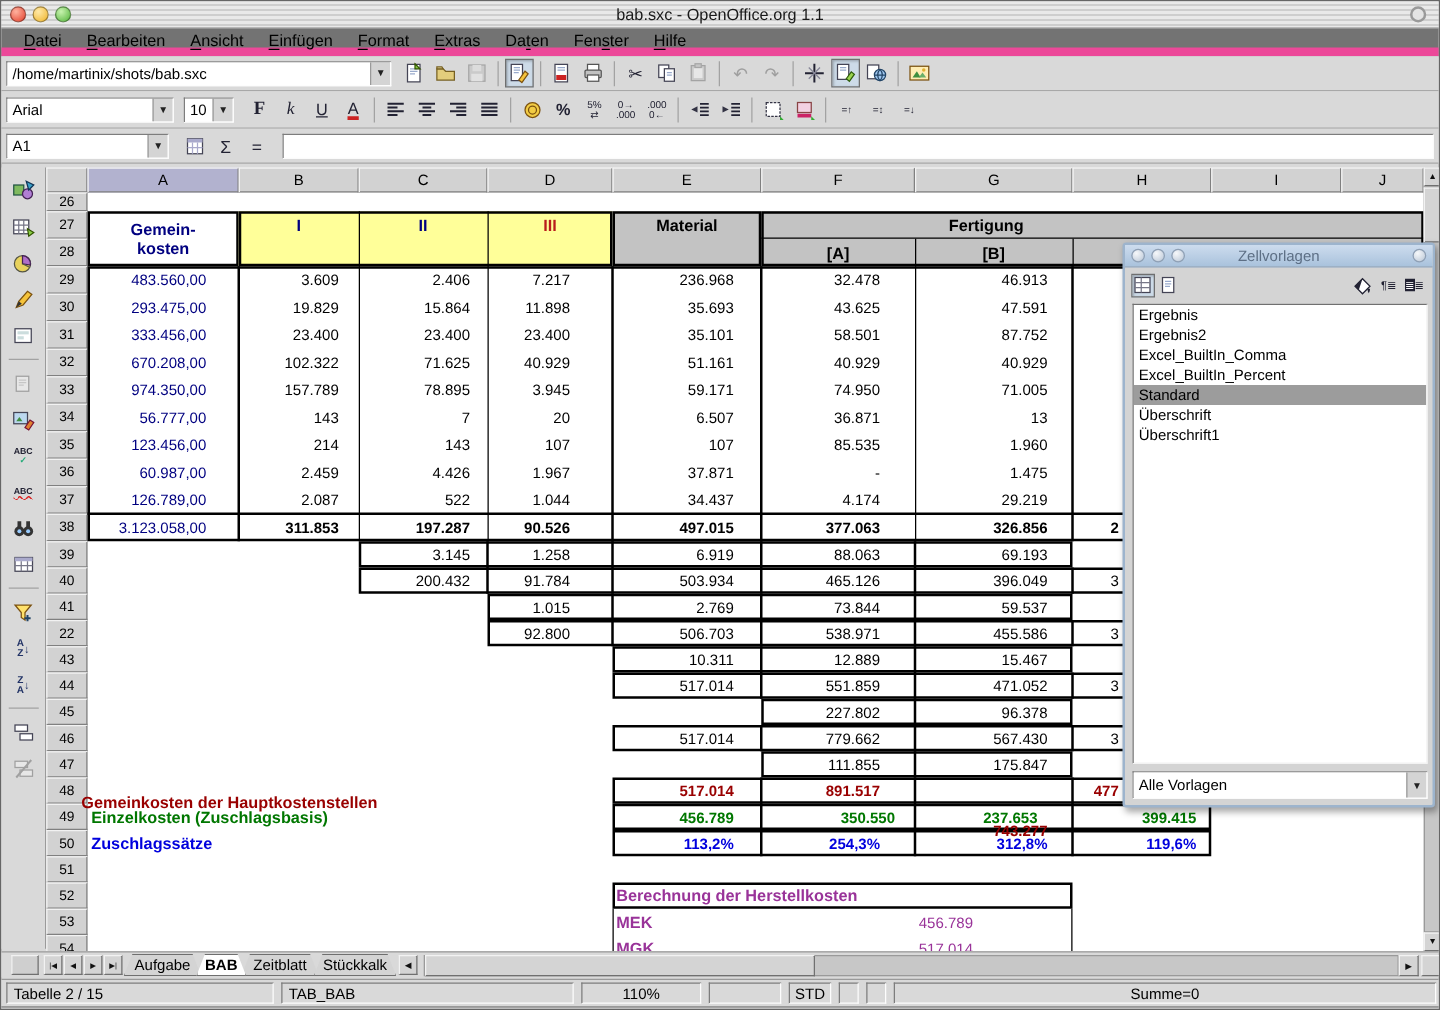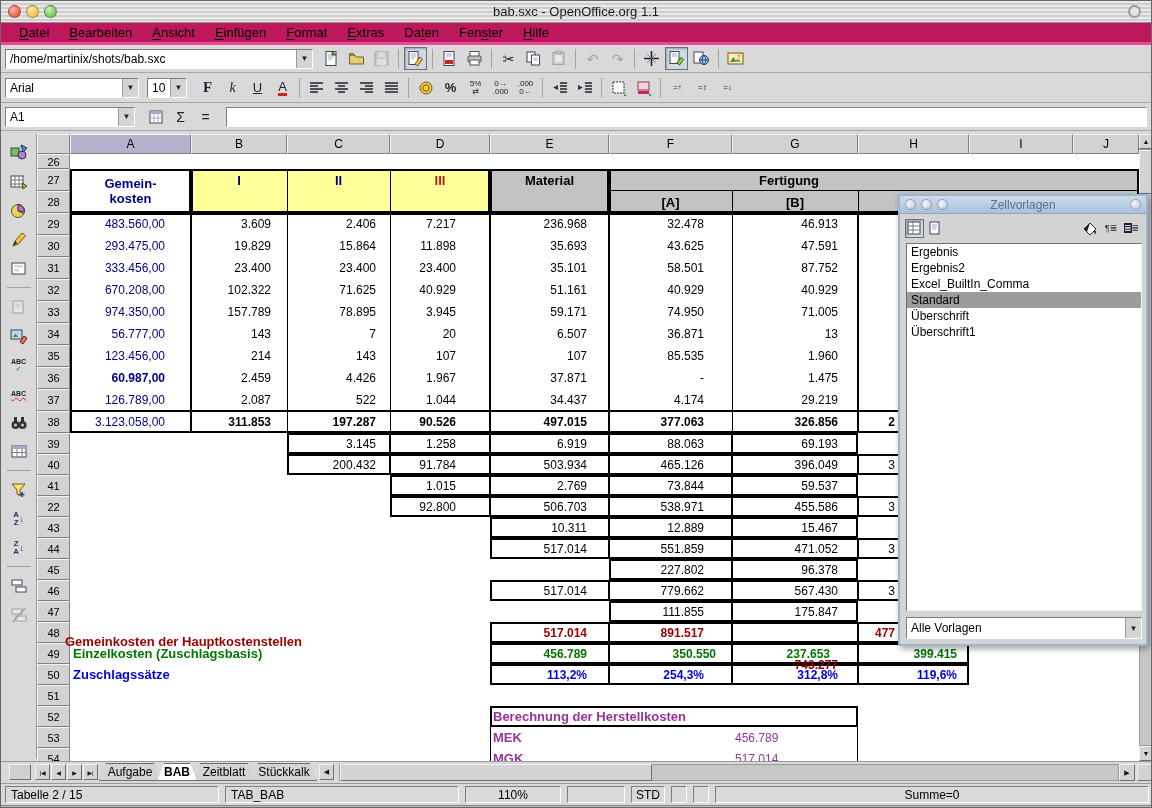--- a/index.html
+++ b/index.html
@@ -10,21 +10,21 @@
  background:repeating-linear-gradient(#e9e9e9 0 2px,#cecece 2px 4px);border-bottom:1px solid #8e8e8e}
 .light{position:absolute;top:4px;width:13px;height:13px;border-radius:50%;border:1px solid rgba(0,0,0,.35)}
 #light-red{left:7px;background:radial-gradient(circle at 35% 30%,#ffb3a0,#e3402c)}
 #light-yellow{left:25px;background:radial-gradient(circle at 35% 30%,#ffe9a8,#efb42a)}
 #light-green{left:43px;background:radial-gradient(circle at 35% 30%,#c9f3b0,#53b43a)}
 #title-text{position:absolute;left:0;right:0;top:3px;text-align:center;font-size:13px;color:#1a1a1a}
 #spinner{position:absolute;right:10px;top:4px;width:13px;height:13px;border-radius:50%;
  border:2px solid #9a9a9a;background:#e4e4e4}
 
 #menubar{position:absolute;left:0;top:22px;right:0;height:22px;display:flex;align-items:flex-start;
- padding-left:8px;background:#be185d;border-bottom:3px solid #ec4899}
+ padding-left:8px;background:#737373;border-bottom:7px solid #ec4899}
 .menu-item{padding:2px 10px;font-size:13px;color:#000;white-space:nowrap}
 .menu-item u{text-underline-offset:2px}
 
 .toolbar{position:absolute;left:0;right:0;background:#d9d9d9;display:flex;align-items:center}
 #funcbar{top:44px;height:28px;border-bottom:1px solid #a8a8a8;padding-left:4px}
 #fmtbar{top:72px;height:30px;border-bottom:1px solid #a8a8a8;padding-left:4px}
 #formulabar{top:102px;height:28px;border-bottom:1px solid #a8a8a8;padding-left:4px}
 .inset{border:1px solid;border-color:#7d7d7d #fdfdfd #fdfdfd #7d7d7d;background:#fff}
 .combo{position:relative;height:20px;font-size:12px;display:flex;align-items:center}
 .combo .txt{flex:1;padding:0 4px;background:#fff;height:100%;display:flex;align-items:center;overflow:hidden;white-space:nowrap}
@@ -603,21 +603,21 @@
       <div class="gcell" style="left: 453px; top: 189px; width: 119px; height: 22px; padding-right: 22px;">6.507</div>
       <div class="gcell" style="left: 572px; top: 189px; width: 123px; height: 22px; padding-right: 28px;">36.871</div>
       <div class="gcell" style="left: 695px; top: 189px; width: 126px; height: 22px; padding-right: 20px;">13</div>
       <div class="gcell c-navy" style="left: 33px; top: 211px; width: 121px; height: 22px; padding-right: 26px;">123.456,00</div>
       <div class="gcell" style="left: 154px; top: 211px; width: 96px; height: 22px; padding-right: 16px;">214</div>
       <div class="gcell" style="left: 250px; top: 211px; width: 103px; height: 22px; padding-right: 14px;">143</div>
       <div class="gcell" style="left: 353px; top: 211px; width: 100px; height: 22px; padding-right: 34px;">107</div>
       <div class="gcell" style="left: 453px; top: 211px; width: 119px; height: 22px; padding-right: 22px;">107</div>
       <div class="gcell" style="left: 572px; top: 211px; width: 123px; height: 22px; padding-right: 28px;">85.535</div>
       <div class="gcell" style="left: 695px; top: 211px; width: 126px; height: 22px; padding-right: 20px;">1.960</div>
-      <div class="gcell c-navy" style="left: 33px; top: 233px; width: 121px; height: 22px; padding-right: 26px; font-weight: bold;">60.987,00</div>
+      <div class="gcell c-navy" style="left: 33px; top: 233px; width: 121px; height: 22px; padding-right: 26px;">60.987,00</div>
       <div class="gcell" style="left: 154px; top: 233px; width: 96px; height: 22px; padding-right: 16px;">2.459</div>
       <div class="gcell" style="left: 250px; top: 233px; width: 103px; height: 22px; padding-right: 14px;">4.426</div>
       <div class="gcell" style="left: 353px; top: 233px; width: 100px; height: 22px; padding-right: 34px;">1.967</div>
       <div class="gcell" style="left: 453px; top: 233px; width: 119px; height: 22px; padding-right: 22px;">37.871</div>
       <div class="gcell" style="left: 572px; top: 233px; width: 123px; height: 22px; padding-right: 28px;">-</div>
       <div class="gcell" style="left: 695px; top: 233px; width: 126px; height: 22px; padding-right: 20px;">1.475</div>
       <div class="gcell c-navy" style="left: 33px; top: 255px; width: 121px; height: 22px; padding-right: 26px;">126.789,00</div>
       <div class="gcell" style="left: 154px; top: 255px; width: 96px; height: 22px; padding-right: 16px;">2.087</div>
       <div class="gcell" style="left: 250px; top: 255px; width: 103px; height: 22px; padding-right: 14px;">522</div>
       <div class="gcell" style="left: 353px; top: 255px; width: 100px; height: 22px; padding-right: 34px;">1.044</div>
@@ -727,20 +727,21 @@
           <span class="mini" style="font-size:9px">¶<span style="letter-spacing:-1px">≣</span></span>
         </span>
         <span class="tbi">
           <span class="mini" style="font-size:9px"><span style="background:#223;color:#fff">≣</span>≣</span>
         </span>
       </div>
     <div id="style-list">
         <div class="style-item">Ergebnis</div>
         <div class="style-item">Ergebnis2</div>
         <div class="style-item">Excel_BuiltIn_Comma</div>
+        <div class="style-item">Excel_BuiltIn_Percent</div>
         <div class="style-item sel">Standard</div>
         <div class="style-item">Überschrift</div>
         <div class="style-item">Überschrift1</div>
       </div>
     <div id="style-filter" class="combo inset">
       <span class="txt">Alle Vorlagen</span>
       <span class="dd">▼</span>
     </div>
   </div>
 

